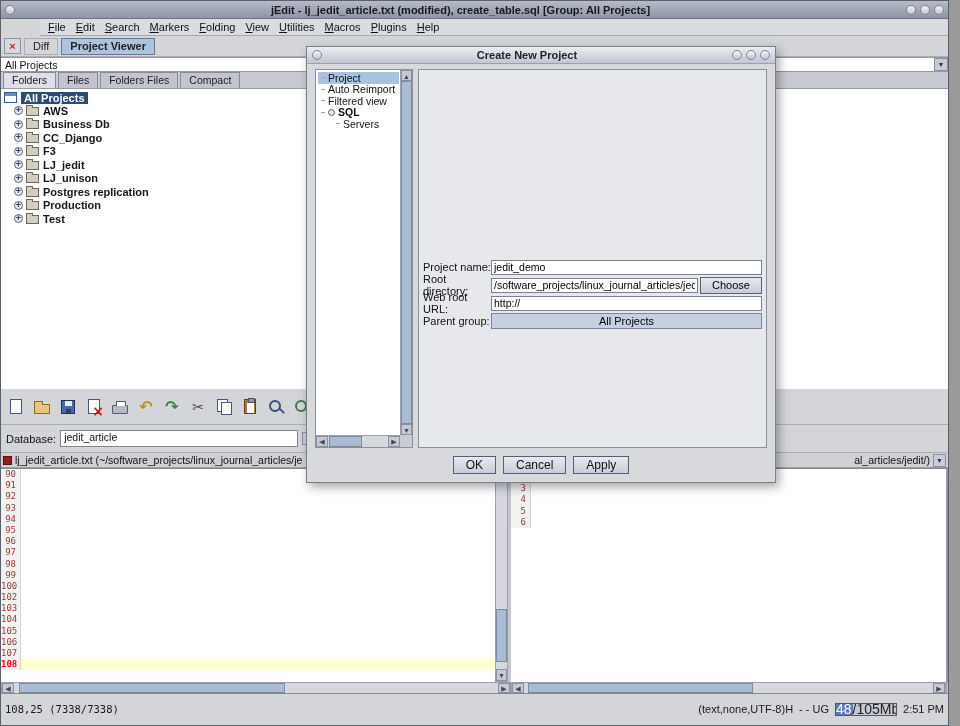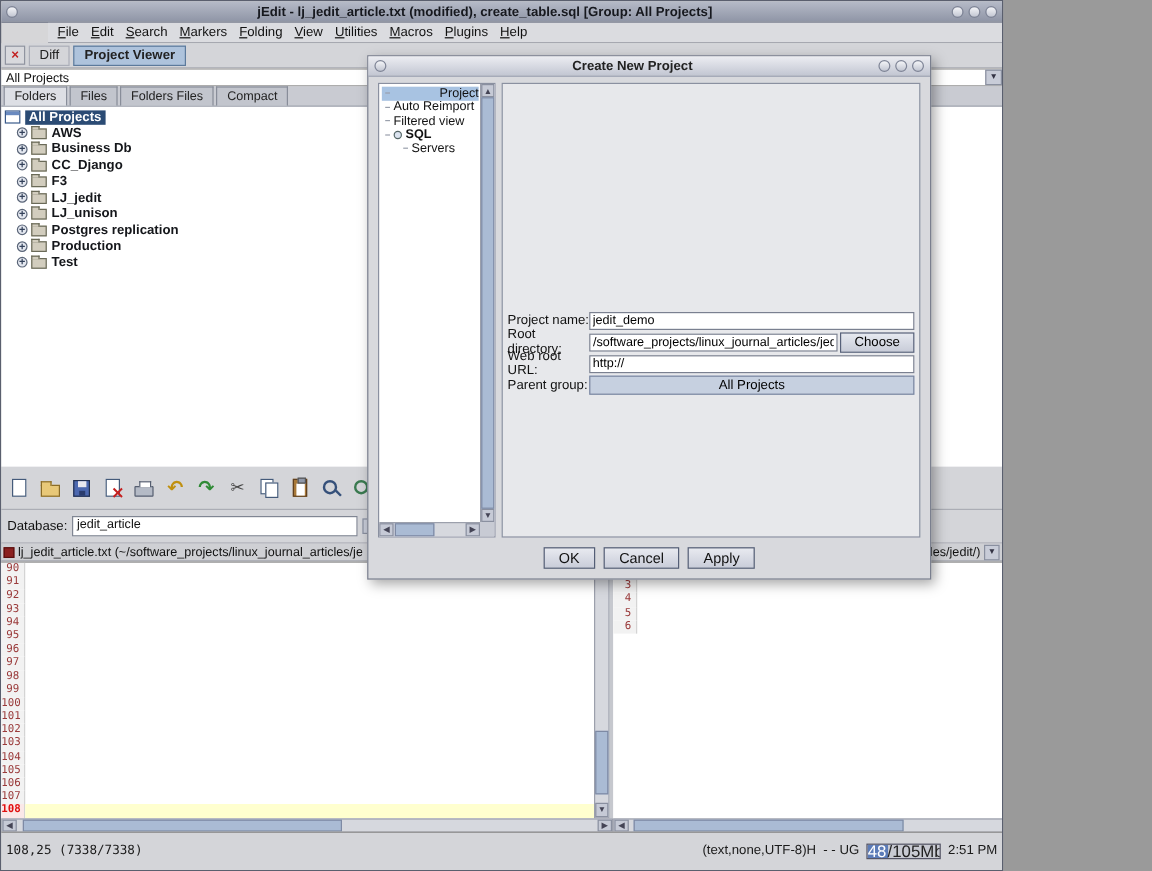--- a/index.html
+++ b/index.html
@@ -1,17 +1,17 @@
 <!DOCTYPE html>
 <html><head>
 <meta charset="utf-8">
 <style>
   html,body{margin:0;padding:0;background:#9A9A9A;}
   *{box-sizing:border-box;}
-  .window{position:relative;width:836px;height:726px;background:#D6D6D8;font-family:"Liberation Sans",sans-serif;overflow:hidden;border:1px solid #5A5F6E;}
+  .window{position:relative;width:949px;height:726px;background:#D6D6D8;font-family:"Liberation Sans",sans-serif;overflow:hidden;border:1px solid #5A5F6E;}
   
   .titlebar{height:18px;background:linear-gradient(#B6BBC8,#8F95A6);border-bottom:1px solid #6E7486;display:flex;align-items:center;padding:0 4px;gap:4px;}
   .tb-circle{width:10px;height:10px;border-radius:50%;background:linear-gradient(#F4F5F8,#C2C6D2);border:1px solid #7E8496;display:inline-block;flex-shrink:0;}
   .tb-title{flex:1;text-align:center;font-size:11px;font-weight:bold;color:#16181E;white-space:nowrap;overflow:hidden;}
   .tb-controls{display:flex;gap:4px;}
   
   .menubar{height:17px;background:#DBDCE0;border-bottom:1px solid #A6A8B0;display:flex;align-items:center;padding-left:3px;margin-left:39px;}
   .menu-item{font-size:11px;padding:1px 5px;color:#111;display:inline-block;}
   .menu-item::first-letter{text-decoration:underline;}
   
@@ -107,21 +107,21 @@
   .mem-fill{background:#5C7CB8;color:#FFF;width:27px;display:flex;align-items:center;justify-content:flex-end;padding-right:1px;}
   .mem-rest{color:#222;display:flex;align-items:center;}
   
   .dialog{position:absolute;left:305px;top:45px;width:470px;height:437px;background:#D8D9DD;border:1px solid #7A7F8E;box-shadow:3px 4px 10px rgba(0,0,0,.35);z-index:20;}
   .dlg-titlebar{height:17px;background:linear-gradient(#ECEDF2,#C2C6D2);border-bottom:1px solid #9AA0B0;display:flex;align-items:center;padding:0 5px;gap:5px;}
   .dlg-title{flex:1;text-align:center;font-size:11px;font-weight:bold;color:#222;}
   .dlg-body{position:absolute;top:22px;left:8px;right:8px;bottom:34px;display:flex;gap:5px;}
   .dlg-tree-panel{width:98px;background:#FFF;border:1px solid #8A90A0;position:relative;overflow:hidden;}
   .dlg-tree{position:absolute;top:2px;left:2px;right:13px;bottom:13px;overflow:hidden;}
   .dlg-tree-item{height:11.5px;display:flex;align-items:center;font-size:10.5px;padding-left:3px;white-space:nowrap;color:#111;}
-  .dlg-tree-item.selected{background:#A8C3E2;justify-content:space-between;}
+  .dlg-tree-item.selected{background:#A8C3E2;}
   .dlg-tree-item.child{padding-left:18px;}
   .dlg-tree-item.b .dlg-tree-label{font-weight:bold;}
   .tick{width:4px;height:1px;background:#9AA0AC;margin-right:3px;flex-shrink:0;}
   .exp{display:none;width:7px;height:7px;border:1px solid #566;border-radius:50%;background:#DCE4F0;margin-right:3px;flex-shrink:0;}
   .has-exp .exp{display:inline-block;}
   .dlg-tree-vscroll{position:absolute;right:0;top:0;bottom:12px;width:12px;background:#D6D8DE;border-left:1px solid #9CA0AC;display:flex;flex-direction:column;}
   .dlg-tree-vscroll .sb-arrow{height:11px;line-height:11px;}
   .dlg-tree-hscroll{position:absolute;left:0;right:12px;bottom:0;height:12px;background:#D6D8DE;border-top:1px solid #9CA0AC;display:flex;}
   .dlg-corner{position:absolute;right:0;bottom:0;width:12px;height:12px;background:#C8CBD4;}
   .dlg-form{flex:1;background:#E7E8EB;border:1px solid #8A90A0;position:relative;}
@@ -356,26 +356,20 @@
             
           </span>
         </div>
         <div class="ed-line">
           <span class="gut">100</span>
           <span class="txt">
             
           </span>
         </div>
         <div class="ed-line">
-          <span class="gut">101</span>
-          <span class="txt">
-            
-          </span>
-        </div>
-        <div class="ed-line">
           <span class="gut">102</span>
           <span class="txt">
             
           </span>
         </div>
         <div class="ed-line">
           <span class="gut">103</span>
           <span class="txt">
             
           <span class="plain"></span></span>

